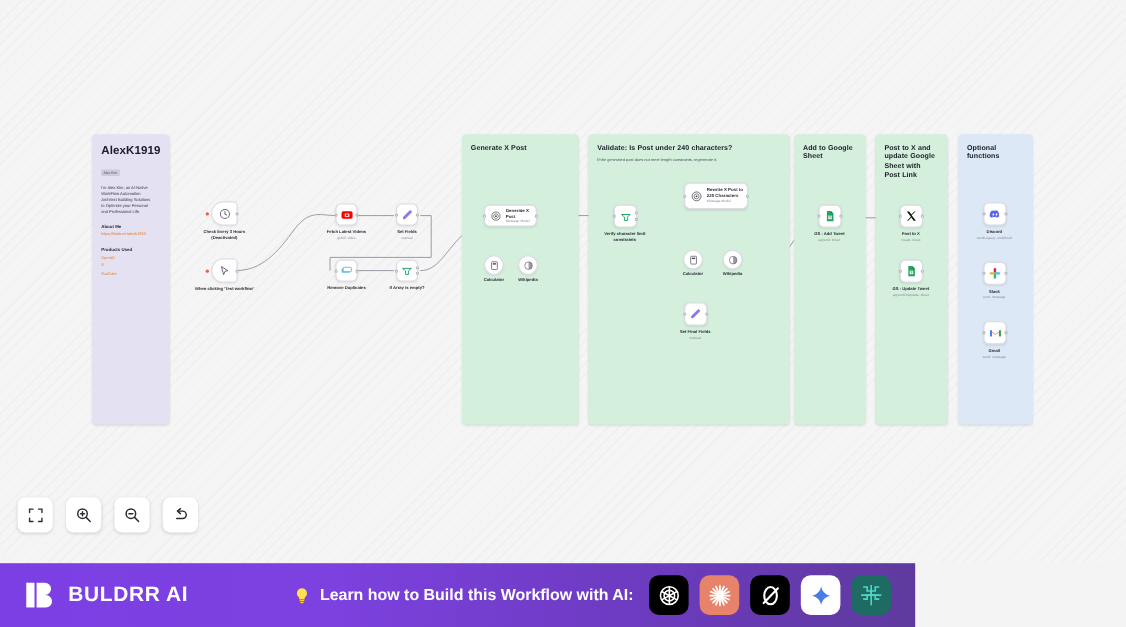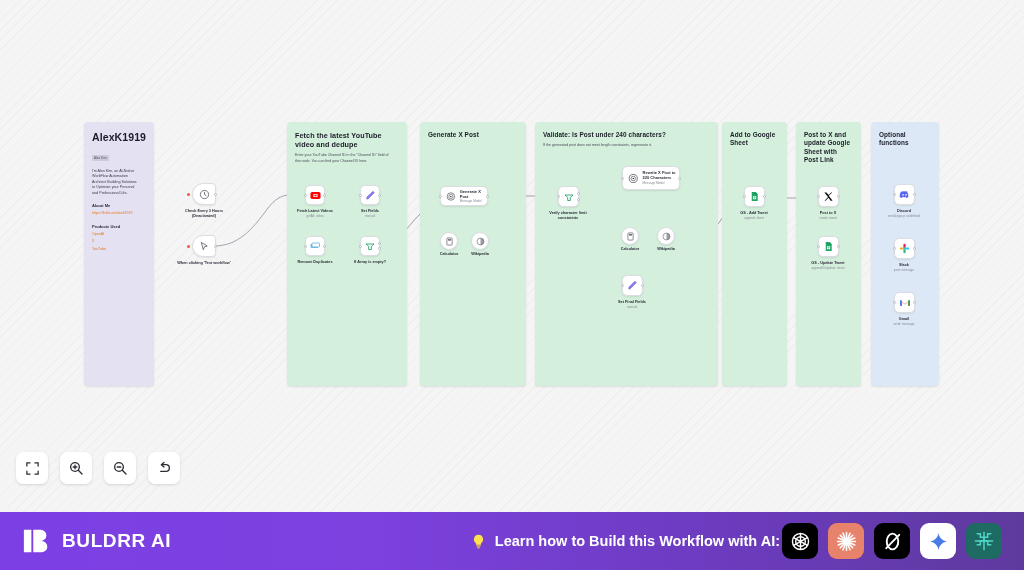--- a/index.html
+++ b/index.html
@@ -99,27 +99,27 @@
   
   #toolbar { position: absolute; left: 16px; bottom: 28px; display: flex; gap: 12px; }
   .tool-btn {
     width: 32px; height: 32px; background: #fff; border: none; border-radius: 7px;
     box-shadow: 0 1px 3px rgba(0,0,0,.13);
     display: flex; align-items: center; justify-content: center; cursor: pointer;
   }
 
   
   #footer {
-    position: absolute; left: 0; bottom: 0; width: 1024px; height: 58px;
+    position: absolute; left: 0; bottom: 0; width: 832px; height: 58px;
     background: linear-gradient(90deg,#7b3fe4 0%,#7d41e0 35%,#6b3bbd 72%,#5f3a9e 100%);
     display: flex; align-items: center; padding: 0 22px;
   }
   #brand { display: flex; align-items: center; gap: 10px; }
   #brand-name { color:#fff; font-size: 19px; font-weight: bold; letter-spacing: .6px; }
-  #footer-right { margin-left: auto; display: flex; align-items: center; gap: 2px; }
+  #footer-right { margin-left: auto; display: flex; align-items: center; gap: 14px; }
   #cta { color:#fff; font-size: 14.5px; font-weight: bold; display:flex;
          align-items:center; gap: 8px; }
   .ai-icons { display: flex; gap: 10px; }
   .ai-btn {
     width: 36px; height: 36px; border-radius: 9px;
     display:flex; align-items:center; justify-content:center; cursor:pointer;
   }
 </style>
 </head>
 <body>
@@ -179,24 +179,20 @@
     <div class="node-box trigger" style="left:192px; top:235px; width:24px; height:22px;">
       <span class="dot-red"></span>
       <svg class="ic" width="11" height="11" viewBox="0 0 24 24">
         <path d="M5 3l13 8-6 1.4L9.4 19z" fill="none" stroke="#5a5a68" stroke-width="1.8" stroke-linejoin="round"></path>
       </svg>
       <span class="port out"></span>
     </div>
     <div class="node-label wrap" style="left:204px; top:261px;">When clicking 'Test workflow'</div>
   </div>
 
-  <div class="sticky green" style="left:287px; top:122px; width:120px; height:264px;">
-    <div class="sticky-title t-md">Fetch the latest YouTube video and dedupe</div>
-    <div class="sticky-desc">Enter your YouTube Channel ID in the "Channel ID" field of this node. You can find your Channel ID here.</div>
-  </div>
 
   <div class="node">
     <div class="node-box" style="left:305px; top:185px; width:20px; height:20px;">
       <span class="port in"></span>
       <svg class="ic" width="11" height="11" viewBox="0 0 24 24">
         <rect x="1" y="4.5" width="22" height="15" rx="3.5" fill="#ff0000"></rect>
         <rect x="7.5" y="9" width="9" height="6.4" fill="#fff"></rect>
         <rect x="9.6" y="10.6" width="4.8" height="3.2" fill="#ff0000"></rect>
       </svg>
       <span class="port out"></span>

